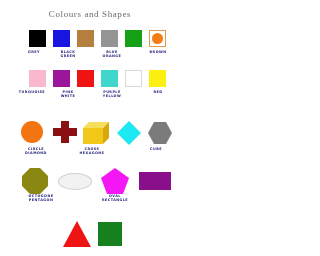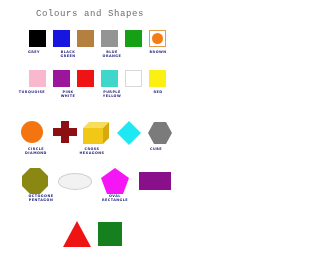--- a/index.html
+++ b/index.html
@@ -21,21 +21,21 @@
     background: #ffffff;
   }
 
   
   .title {
     position: absolute;
     left: 0;
     top: 9px;
     width: 180px;
     text-align: center;
-    font-family: Liberation Mono, monospace;
+    font-family: Liberation Serif, serif;
     font-size: 9px;
     letter-spacing: 0.6px;
     color: #6b6b6b;
     white-space: nowrap;
   }
 
   
   .row {
     position: absolute;
     left: 0;

